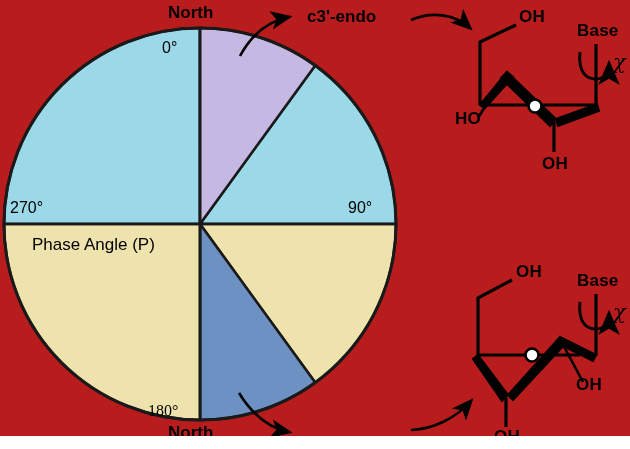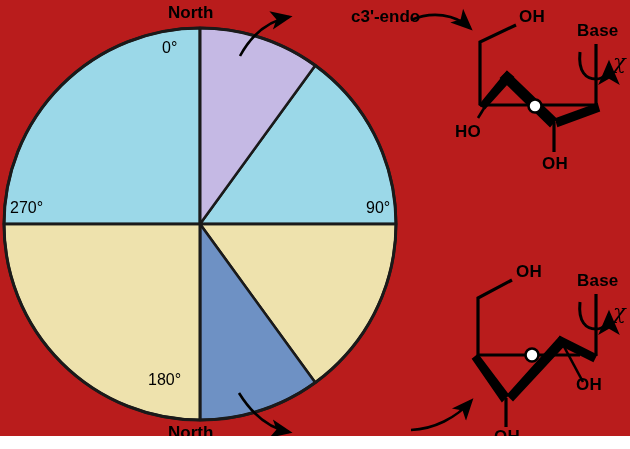--- a/index.html
+++ b/index.html
@@ -33,21 +33,20 @@
   .deg {
     font-size: 16px;
   }
   .compass {
     font-size: 17px;
     font-weight: bold;
   }
   .pucker {
     font-size: 17px;
     font-weight: bold;
-    margin-left: 44px;
   }
   .center-cap {
     font-size: 17px;
     text-align: center;
   }
   .center-cap div { line-height: 1.25; }
   .chem {
     font-size: 17px;
     font-weight: bold;
     letter-spacing: 0.2px;
@@ -80,25 +79,26 @@
     <circle cx="200" cy="224" r="196" fill="none" stroke="#1a1a1a" stroke-width="3"></circle>
 
     <line x1="200" y1="28" x2="200" y2="420" stroke="#1a1a1a" stroke-width="2.6"></line>
     <line x1="4" y1="224" x2="396" y2="224" stroke="#1a1a1a" stroke-width="2.6"></line>
   </svg>
 
   <div class="lbl compass" style="left:168px; top:4px;">North</div>
   <div class="lbl compass" style="left:168px; top:424px;">North</div>
 
   <div class="lbl deg" style="left:162px; top:40px;">0°</div>
-  <div class="lbl deg" style="left:348px; top:200px;margin-left:18px;">90°</div>
-  <div class="lbl deg" style="left:148px; top:372px;">180°</div>
+  <div class="lbl deg" style="left:348px; top:200px;">90°</div>
+  <div class="lbl deg" style="left:148px; top:403px;font-family:Liberation Serif, serif;">180°</div>
   <div class="lbl deg" style="left:10px; top:200px;">270°</div>
 
   <div class="lbl center-cap" style="left:32px; top:234px;">
+    <div>Phase Angle (P)</div>
   </div>
 
   <svg class="arrow-svg" width="630" height="449" viewBox="0 0 630 449">
     <defs>
       <marker id="ah" markerWidth="9" markerHeight="9" refX="7" refY="4.2" orient="auto" markerUnits="strokeWidth">
         <path d="M 0 0.6 L 8.4 4.2 L 0 7.8 L 2.1 4.2 Z" fill="#000000"></path>
       </marker>
     </defs>
 
     <path d="M 240 56 C 252 34 268 21 289 17" fill="none" stroke="#000000" stroke-width="2.6" marker-end="url(#ah)"></path>
@@ -128,21 +128,21 @@
     <path d="M 504 76 L 478 118" fill="none" stroke="#000000" stroke-width="2.6"></path>
 
     <path d="M 554 122 L 554 152" fill="none" stroke="#000000" stroke-width="3.2"></path>
 
     <path d="M 596 106 L 596 44" fill="none" stroke="#000000" stroke-width="3.2"></path>
 
     <path d="M 580 52 C 578 72 586 79 596 79 C 604 79 609 73 609 64" fill="none" stroke="#000000" stroke-width="3" marker-end="url(#ah)"></path>
   </svg>
 
   <div class="lbl chem" style="left:519px; top:8px;">OH</div>
-  <div class="lbl chem" style="left:455px; top:123px;">HO</div>
+  <div class="lbl chem" style="left:455px; top:110px;">HO</div>
   <div class="lbl chem" style="left:542px; top:155px;">OH</div>
   <div class="lbl chem" style="left:577px; top:22px;">Base</div>
   <div class="lbl chi" style="left:613px; top:52px;">χ</div>
 
   <svg class="mol-svg" width="630" height="449" viewBox="0 0 630 449">
 
     <path d="M 478 355 L 478 298 L 512 280" fill="none" stroke="#000000" stroke-width="3.2"></path>
 
     <path d="M 478 355 L 533 355 M 533 355 L 580 355" fill="none" stroke="#000000" stroke-width="3.2"></path>
 

